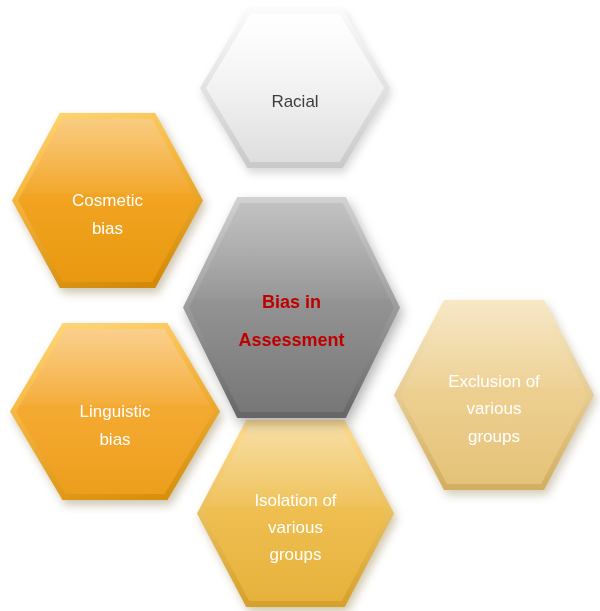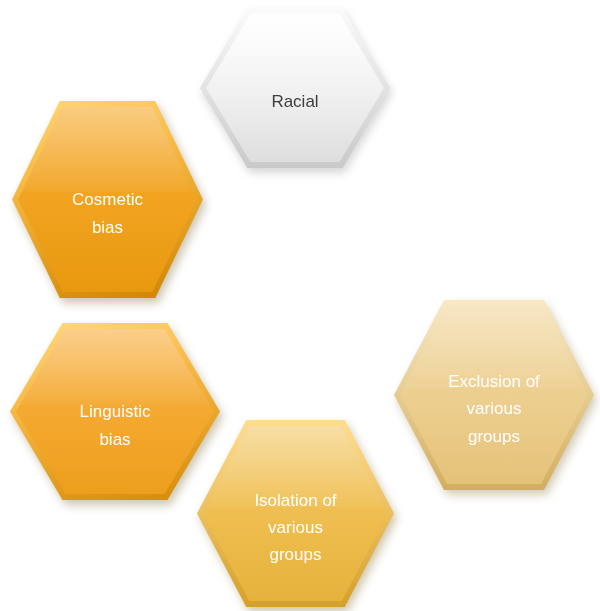--- a/index.html
+++ b/index.html
@@ -51,21 +51,21 @@
   }
 
   
   .hx-racial { left: 200px; top: 8px; width: 190px; height: 160px;
     filter: drop-shadow(2px 5px 4px rgba(140,140,140,0.35)); z-index: 1; }
   .hx-racial .hex-shape { background: linear-gradient(180deg, #fbfbfb 0%, #c9c9c9 100%); }
   .hx-racial .hex-inner { background: linear-gradient(180deg, #ffffff 0%, #f0f0f0 55%, #dedede 100%); }
   .hx-racial .hex-label { color: #3d3d3d; }
 
   
-  .hx-cosmetic { left: 12px; top: 101px; width: 191px; height: 197px;
+  .hx-cosmetic { left: 12px; top: 113px; width: 191px; height: 175px;
     filter: drop-shadow(3px 5px 5px rgba(130,110,60,0.40)); z-index: 2; }
   .hx-cosmetic .hex-shape { background: linear-gradient(165deg, #ffd878 0%, #f7b942 35%, #cf8300 100%); }
   .hx-cosmetic .hex-inner { background: linear-gradient(180deg, #f6ad33 0%, #f0a11d 60%, #e8990f 100%); }
 
   
   .hx-stereotyping { left: 398px; top: 108px; width: 192px; height: 185px;
     filter: drop-shadow(3px 5px 5px rgba(130,120,90,0.40)); z-index: 3; }
   .hx-stereotyping .hex-shape { background: linear-gradient(180deg, #f4ecd9 0%, #c5b186 100%); }
   .hx-stereotyping .hex-inner { background: linear-gradient(180deg, #ebdfc6 0%, #e2d3b2 55%, #d8c8a2 100%); }
   .hx-stereotyping .hex-label { color: #c00000; font-weight: 700; }
@@ -112,20 +112,28 @@
   <div class="hex hx-cosmetic">
     <div class="hex-shape">
       <div class="hex-inner">
         <span class="hex-label">Cosmetic
 bias</span>
       </div>
     </div>
   </div>
 
 
+  <div class="hex hx-center">
+    <div class="hex-shape">
+      <div class="hex-inner">
+        <span class="hex-label">Bias in
+Assessment</span>
+      </div>
+    </div>
+  </div>
 
   <div class="hex hx-linguistic">
     <div class="hex-shape">
       <div class="hex-inner">
         <span class="hex-label">Linguistic
 bias</span>
       </div>
     </div>
   </div>
 

